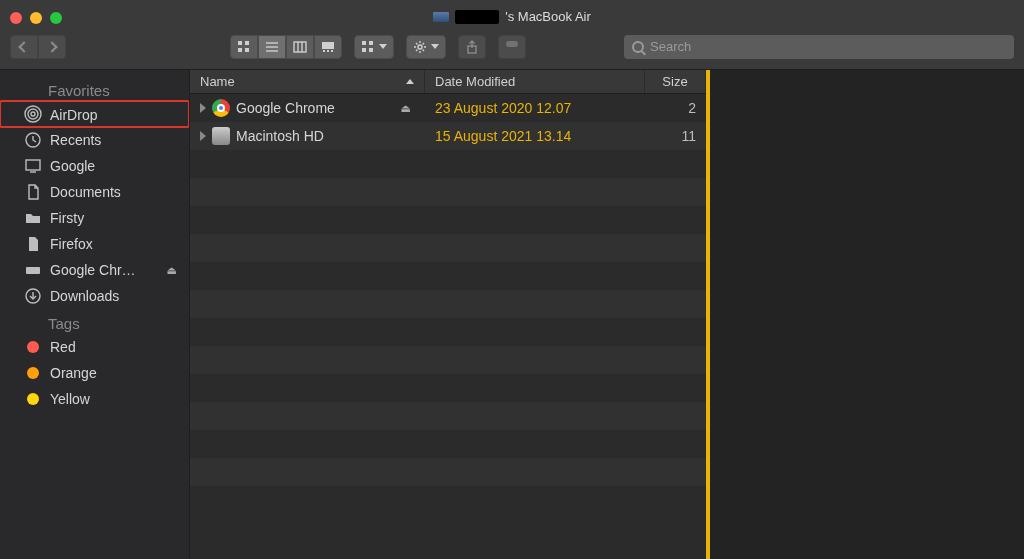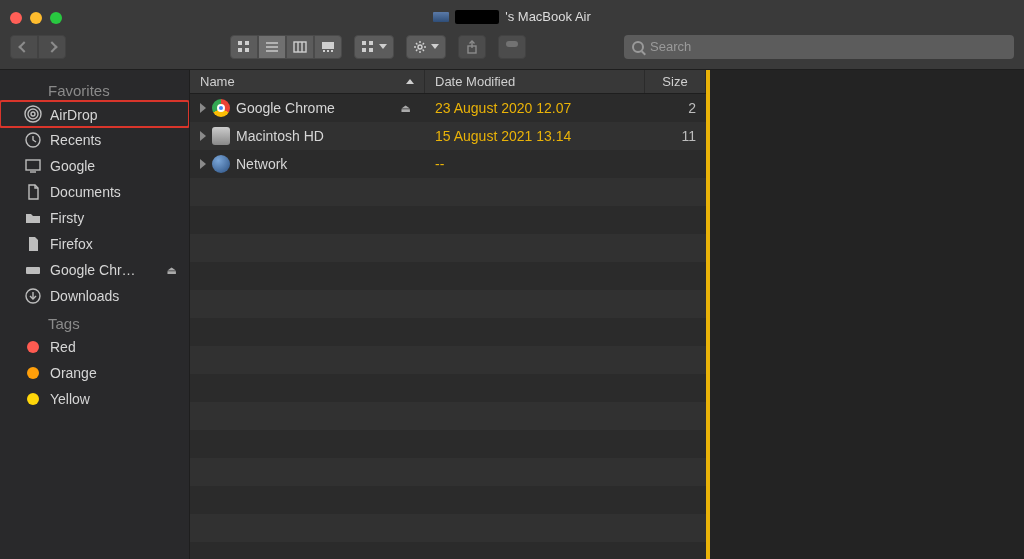--- a/index.html
+++ b/index.html
@@ -311,33 +311,20 @@
             <span class="file-icn hd"></span>
             <span>Macintosh HD</span>
           </div>
           <div class="cell date">
               <span>15 August 2021 13.14</span>
             </div>
           <div class="cell size">
               <span>11</span>
             </div>
         </div>
-        <div class="row">
-          <div class="cell name">
-            <span class="disclosure"></span>
-            <span class="file-icn globe"></span>
-            <span>Network</span>
-          </div>
-          <div class="cell date">
-              <span>--</span>
-            </div>
-          <div class="cell size">
-              <span></span>
-            </div>
-        </div>
 
         <div class="row"></div>
         <div class="row"></div>
         <div class="row"></div>
         <div class="row"></div>
         <div class="row"></div>
         <div class="row"></div>
         <div class="row"></div>
         <div class="row"></div>
         <div class="row"></div>

